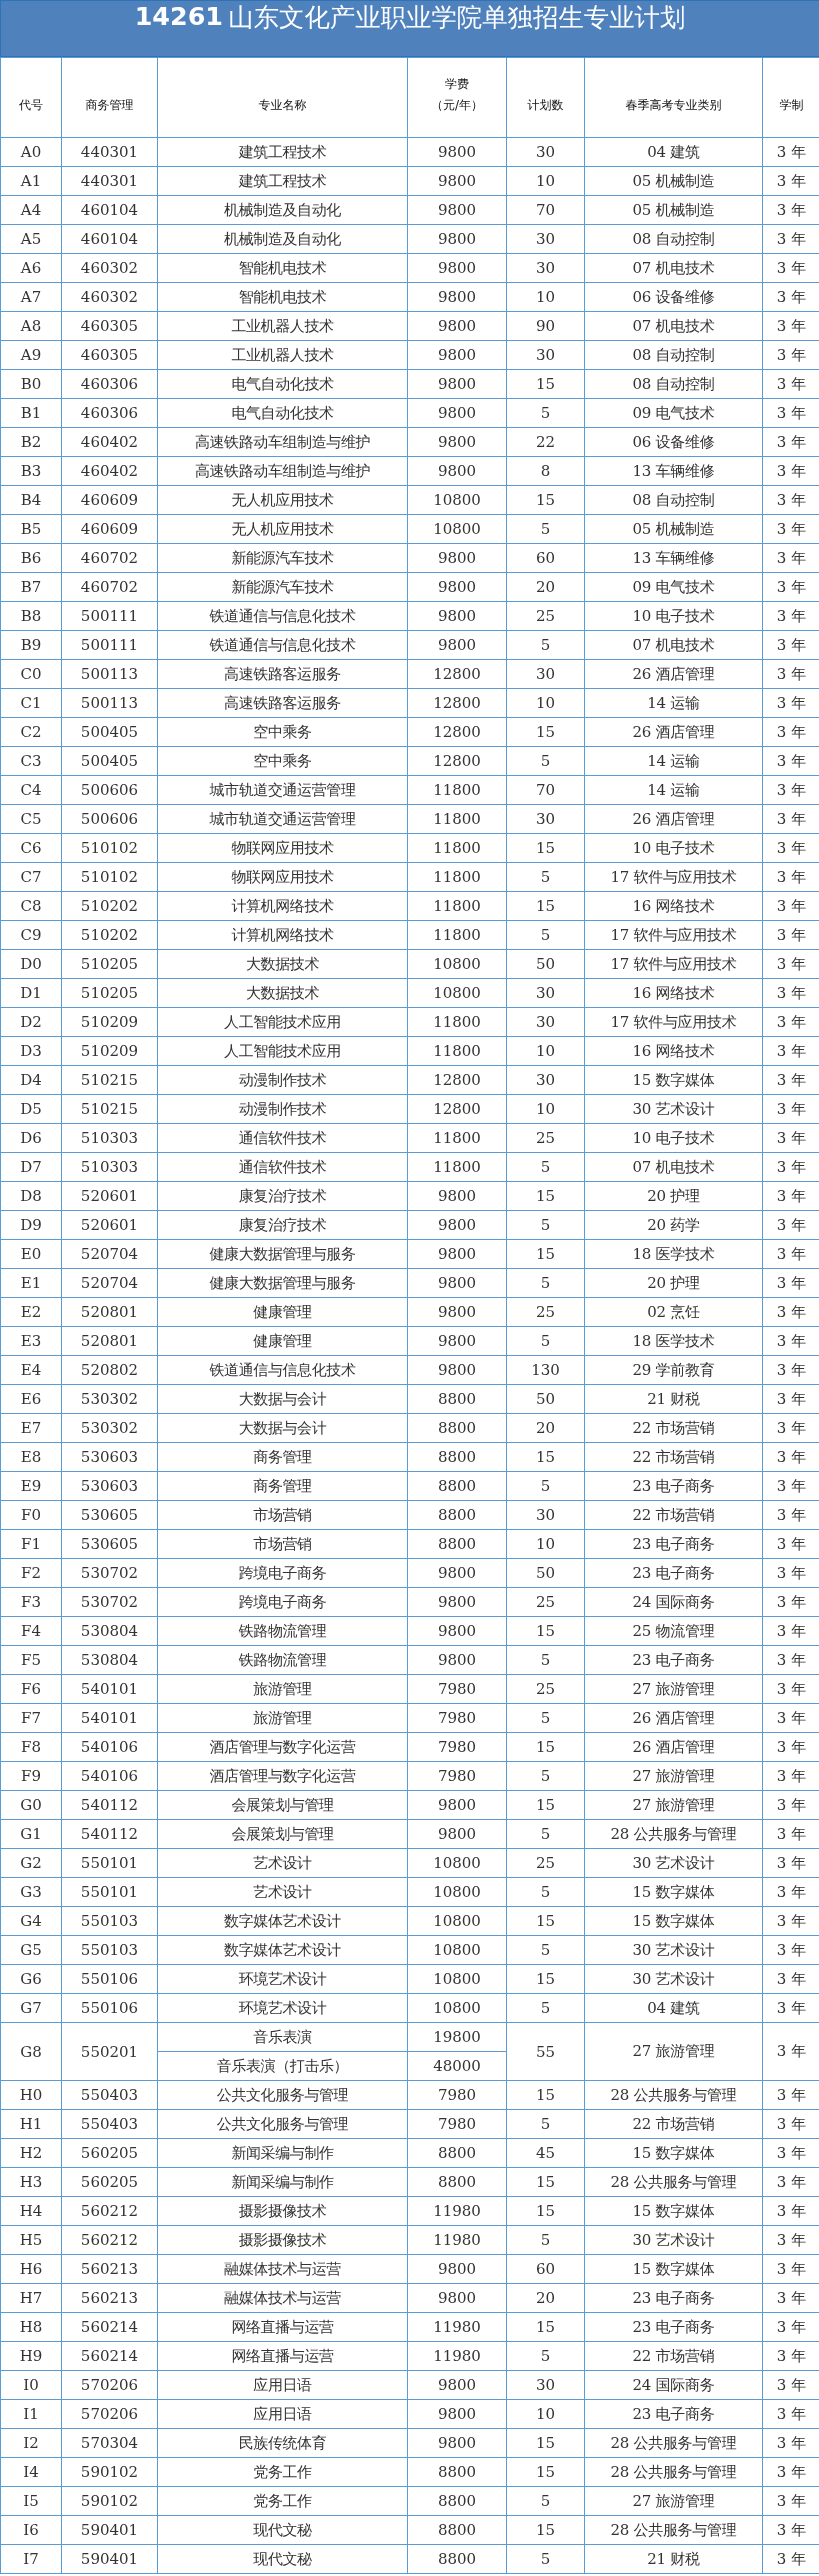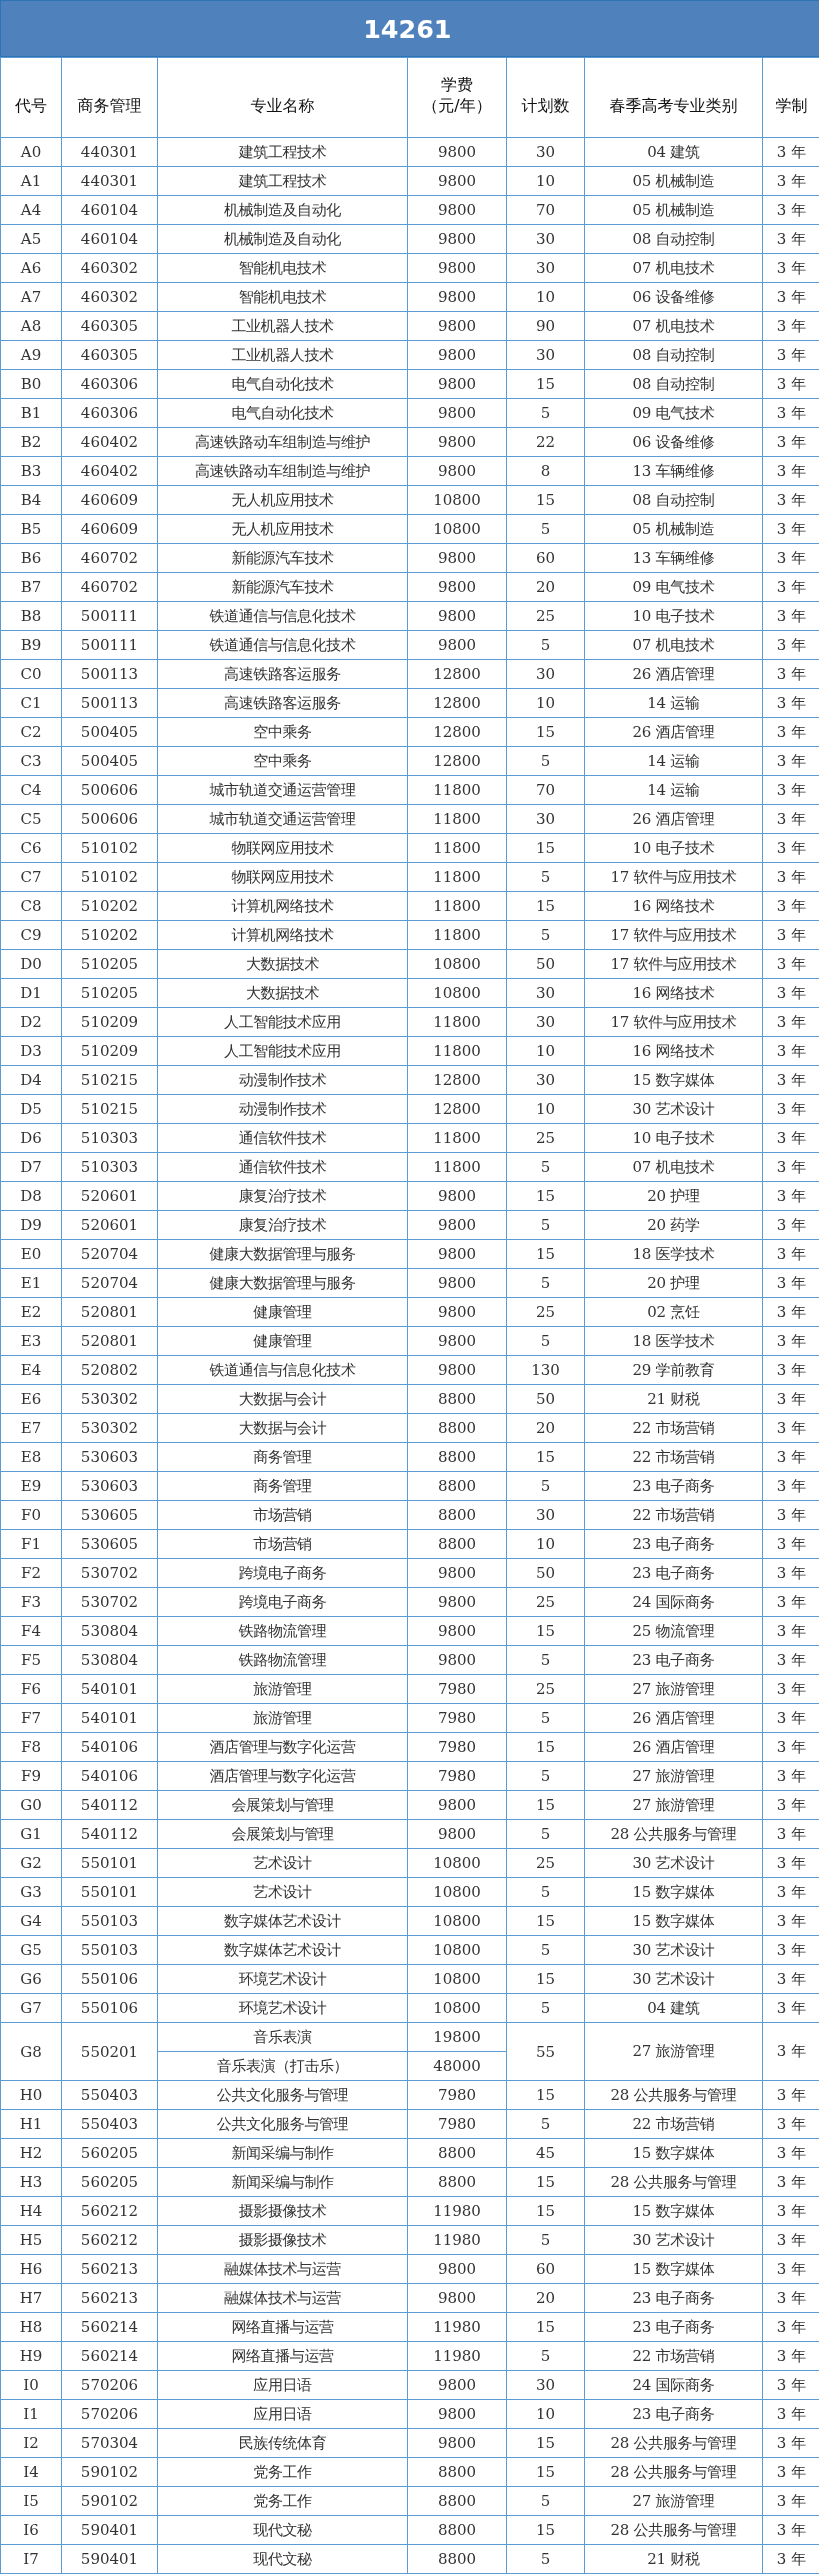--- a/index.html
+++ b/index.html
@@ -1,37 +1,38 @@
 <!DOCTYPE html>
 <html style="font-size:14px"><head>
 <meta charset="utf-8">
 <style>
   html, body { margin:0; padding:0; background:#ffffff; }
   body { width:820px; font-family:"DejaVu Serif","Liberation Serif",serif; color:#222; }
   .title {
     height:57px; background:#4f81bd; color:#fff;
-    display:flex; align-items:center; justify-content:center;
+    display:flex; justify-content:center;
     font-family:"DejaVu Sans","Liberation Sans",sans-serif; font-size:25.4px; font-weight:normal;
     border:0.9px solid #2e74b5; box-sizing:border-box;
   }
   .title .num { font-weight:bold; margin-right:5.3px; }
   table { border-collapse:collapse; width:820px; table-layout:fixed; }
   col.c0{width:61px} col.c1{width:96px} col.c2{width:250px} col.c3{width:99px}
   col.c4{width:78px} col.c5{width:178px} col.c6{width:58px}
   th, td { border:1.3px solid #5b9bd5; text-align:center; padding:0; white-space:nowrap; overflow:hidden; }
-  th { height:58px; font-family:"DejaVu Sans","Liberation Sans",sans-serif; font-weight:normal; font-size:16px; vertical-align:bottom; padding-bottom:21px; color:#111; line-height:21px; }
+  th { height:58px; font-family:"DejaVu Sans","Liberation Sans",sans-serif; font-weight:normal; font-size:12px; vertical-align:bottom; padding-bottom:21px; color:#111; line-height:21px; }
   td { height:28px; font-size:15px; color:#333; }
   td.name { font-size:15px; letter-spacing:-0.4px; }
   td.cat { font-size:15px; letter-spacing:-0.3px; }
 </style>
 </head>
 <body>
 
 <div class="title">
   <span class="num">14261</span>
+  <span>山东文化产业职业学院单独招生专业计划</span>
 </div>
 
 <table>
   <colgroup>
     <col class="c0">
       <col class="c1">
       <col class="c2">
       <col class="c3">
       <col class="c4">
       <col class="c5">

